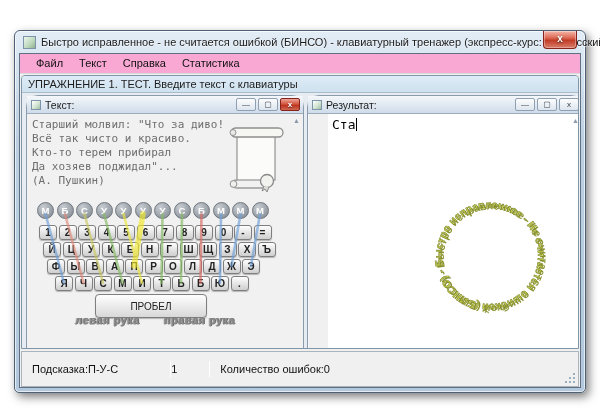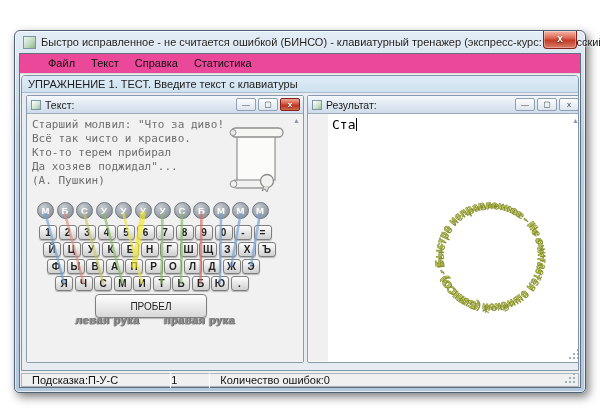--- a/index.html
+++ b/index.html
@@ -19,28 +19,28 @@
     position:absolute; right:8px; top:0; width:34px; height:18px;
     border:1px solid #86221a; border-top:none; border-radius:0 0 4px 4px;
     background:linear-gradient(#f4b7ab,#dd6a55 40%,#c13c27 55%,#d4705c 90%);
     color:#fff; font-size:10px; font-weight:bold; text-align:center; line-height:16px;
     text-shadow:0 1px 2px rgba(0,0,0,.6); box-shadow:inset 0 0 0 1px rgba(255,255,255,.35);
   }
   .window-content {
     position:absolute; left:4px; right:4px; top:22px; bottom:4px;
     background:#f0f0f0; border:1px solid #5e7081; display:flex; flex-direction:column;
   }
-  .menubar { height:20px; background:#ec4899; border-bottom:1px solid #d9d9d9; display:flex; align-items:center; padding-left:20px; }
+  .menubar { height:20px; background:#f9a8d4; border-bottom:1px solid #d9d9d9; display:flex; align-items:center; padding-left:8px; }
   .menu-item { font-size:11px; color:#111; padding:0 8px; line-height:19px; }
   .main-box { flex:1; display:flex; flex-direction:column; margin:1px 1px 0 1px; border:1px solid #7f95a8; border-radius:4px 4px 0 0; overflow:hidden; background:#e8eef4; }
   .exercise-header { height:17px; background:linear-gradient(#ddebf6,#cfe1ef); border-bottom:1px solid #a9bccb; font-size:11px; color:#1c1c1c; padding:2px 0 0 6px; }
   .client { position:relative; flex:1; background:#e6ecf2; }
 
   
-  .panel { position:absolute; top:2px; height:268px; border:1px solid #8a9bad; background:#f0f0f0; border-radius:2px; box-shadow:0 0 0 1px rgba(255,255,255,.5) inset; }
+  .panel { position:absolute; top:2px; height:268px; border:1px solid #8a9bad; background:#f0f0f0; border-radius:12px; box-shadow:0 0 0 1px rgba(255,255,255,.5) inset; }
   .text-panel { left:4px; width:278px; }
   .result-panel { left:285px; width:276px; }
   .panel-titlebar { height:18px; display:flex; align-items:center; background:linear-gradient(#f5f8fb,#e1e9f2 50%,#cfdcea); border-bottom:1px solid #9aabbc; }
   .panel-icon { width:10px; height:10px; margin:0 4px 0 4px; border:1px solid #7d93a8; background:linear-gradient(135deg,#fff,#cfe2cf 60%,#9dbb9d); flex:0 0 auto; }
   .panel-title { font-size:10.5px; color:#1b1b1b; flex:1; white-space:nowrap; }
   .panel-btns { display:flex; gap:2px; margin-right:3px; }
   .pbtn { width:20px; height:13px; border:1px solid #8fa0b2; border-radius:2px; background:linear-gradient(#fdfdfe,#dde5ee); font-size:8px; line-height:11px; text-align:center; color:#37404a; }
   .pbtn.red { background:linear-gradient(#eda79b,#d4573f 45%,#bb3520 60%,#cf6a53); border-color:#86221a; color:#fff; font-weight:bold; text-shadow:0 1px 1px rgba(0,0,0,.5); }
   .panel-body { position:relative; height:248px; overflow:hidden; }
   .text-body { background:#f1f1f1; }
@@ -73,21 +73,21 @@
 
   
   .typed-text { position:absolute; left:4px; top:3px; font-family:"DejaVu Sans Mono", monospace; font-size:13px; color:#000; }
   .caret { display:inline-block; width:1px; height:13px; background:#000; vertical-align:-2px; margin-left:1px; }
   .ring-svg { position:absolute; left:0; top:0; }
   .grip { position:absolute; right:2px; bottom:2px; width:12px; height:12px; }
   .grip::after { content:""; position:absolute; right:1px; bottom:1px; width:2px; height:2px; background:#9fb0bd;
     box-shadow:-4px 0 #9fb0bd, 0 -4px #9fb0bd, -8px 0 #9fb0bd, -4px -4px #9fb0bd, 0 -8px #9fb0bd; }
 
   
-  .statusbar { height:14px; margin:2px 1px 0 1px; background:#f0f0f0; border:1px solid #aab4bd; display:flex; align-items:center; position:relative; font-size:11px; color:#111; }
+  .statusbar { height:36px; margin:2px 1px 0 1px; background:#f0f0f0; border:1px solid #aab4bd; display:flex; align-items:center; position:relative; font-size:11px; color:#111; }
   .sb-label { margin-left:10px; } .sb-value { }
   .sb-sep { width:1px; height:16px; background:#b0b0b0; border-right:1px solid #fff; margin-left:14px; }
   .sb-sep.s1 { margin-left:52px; } .sb-sep.s2 { margin-left:32px; }
 </style>
 </head>
 <body>
 
 <div class="window">
 
   <div class="titlebar">

